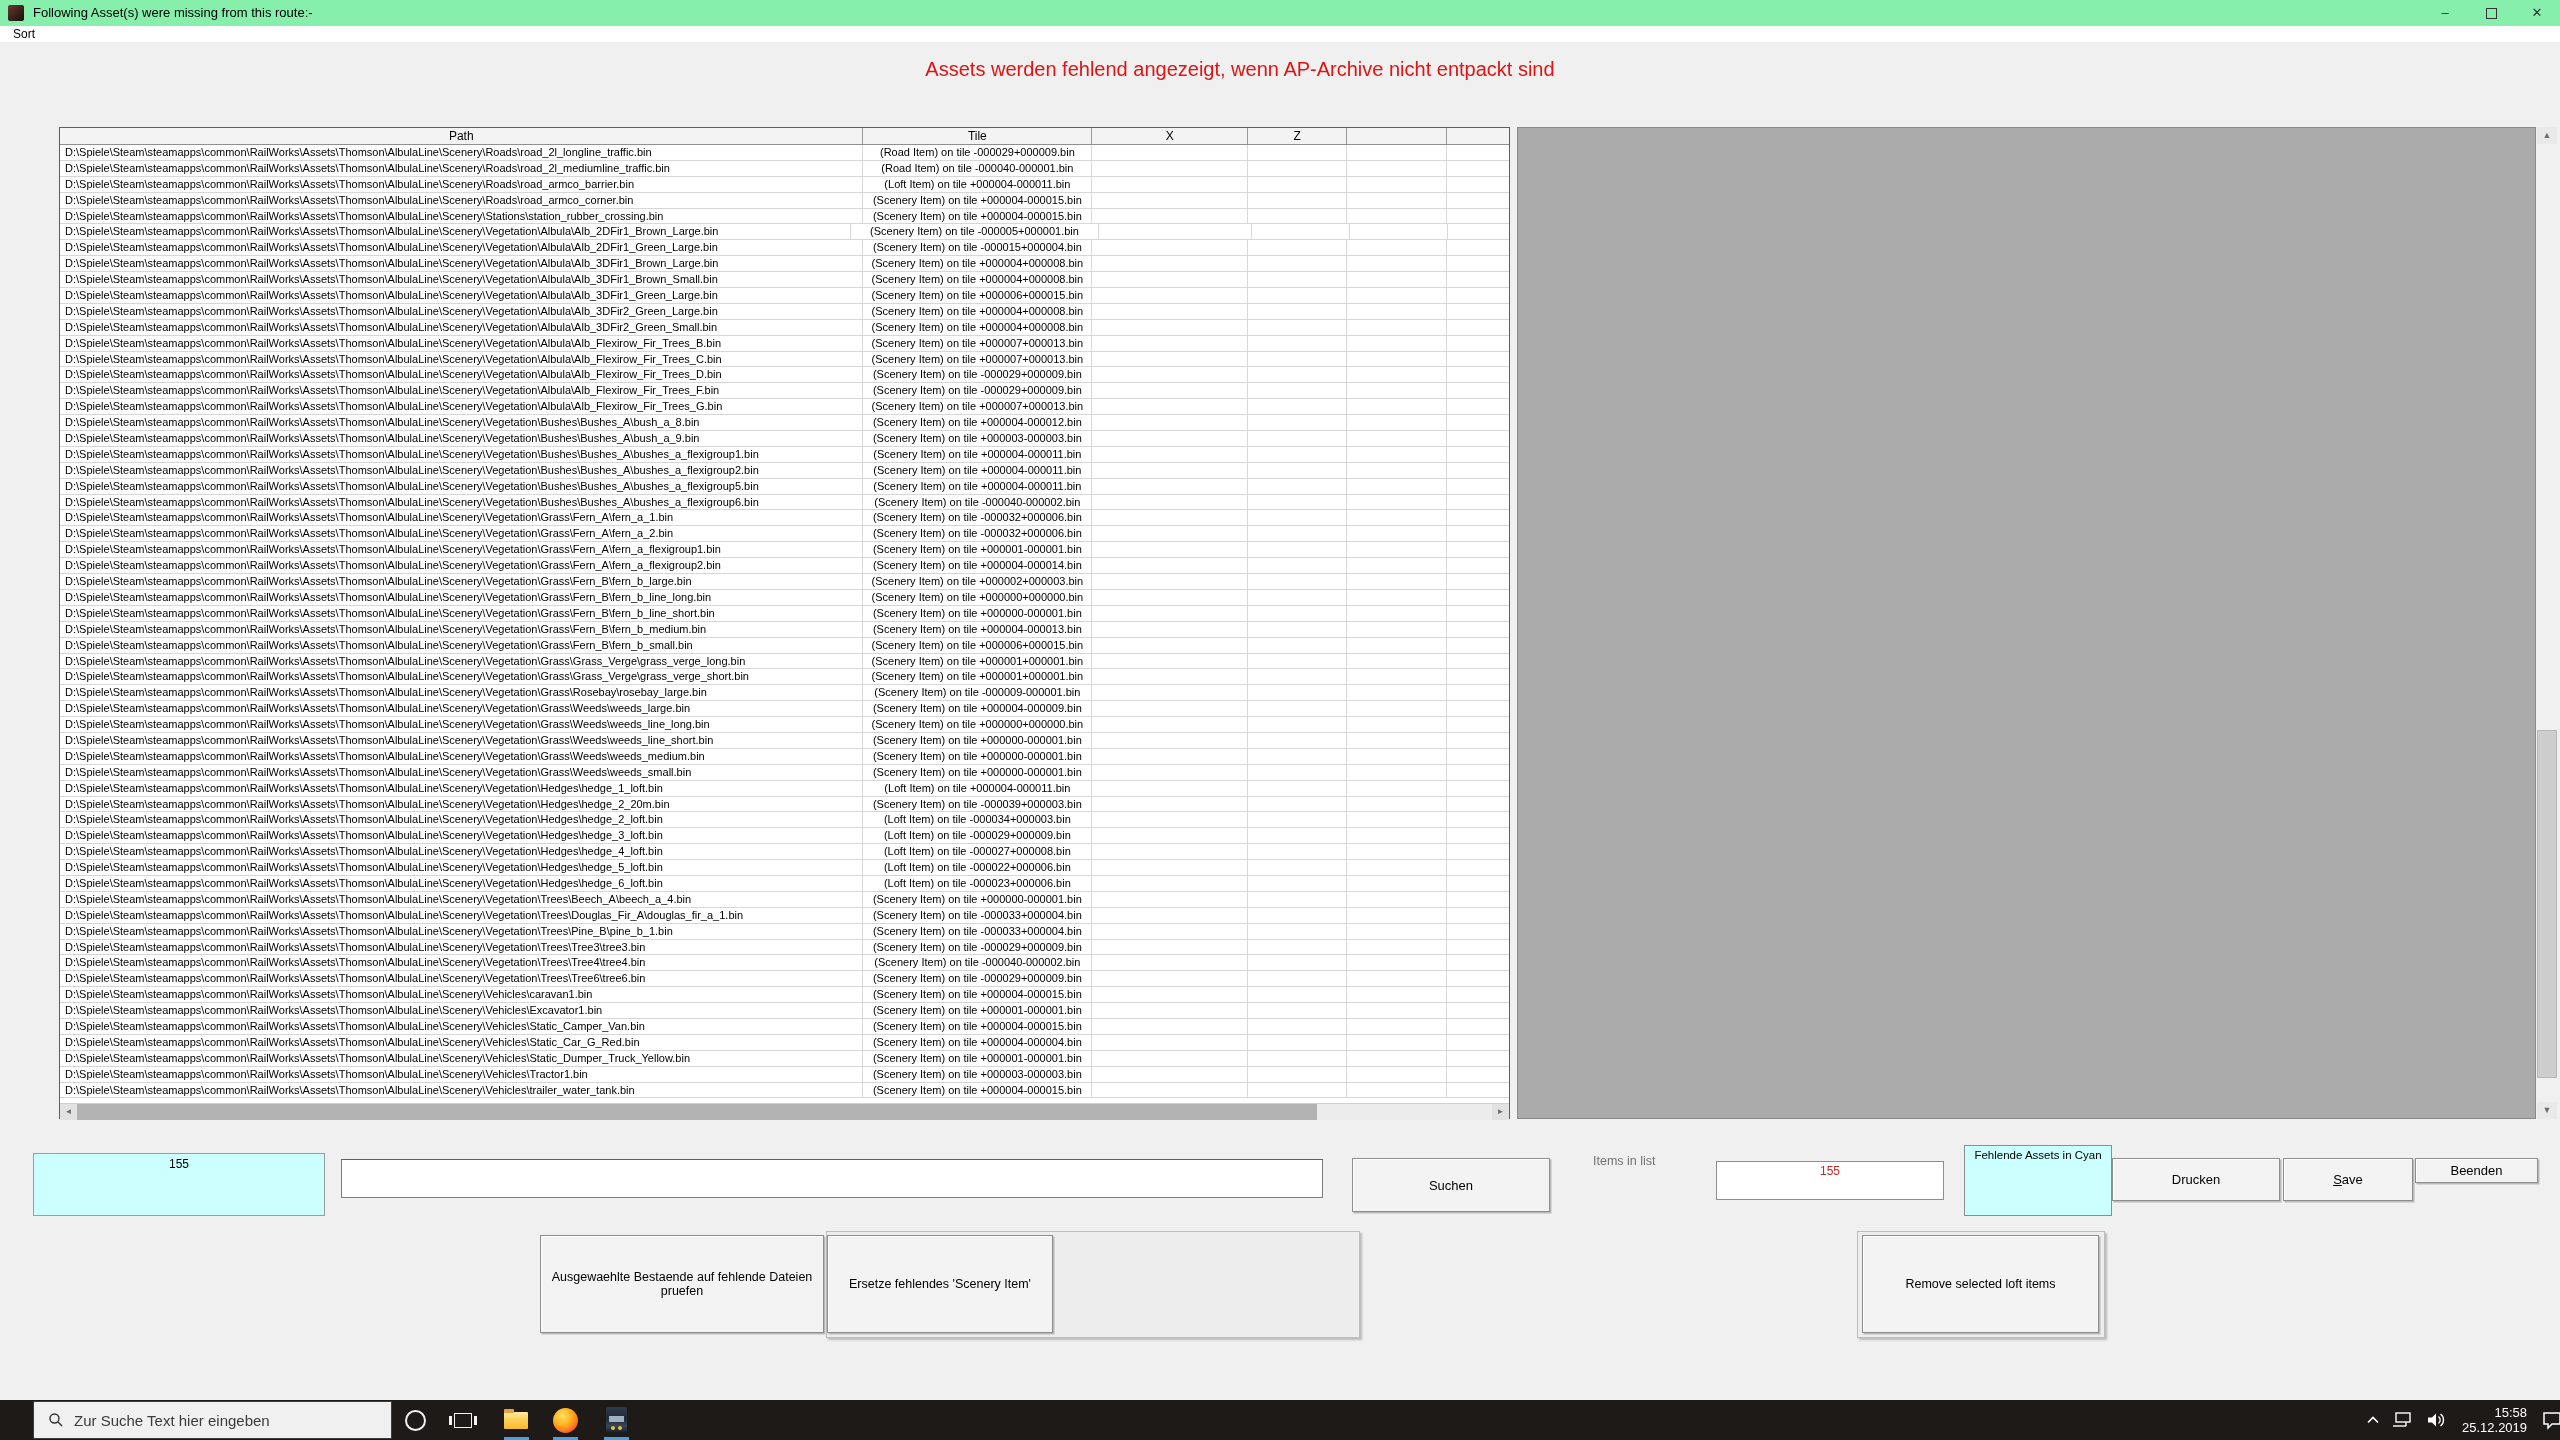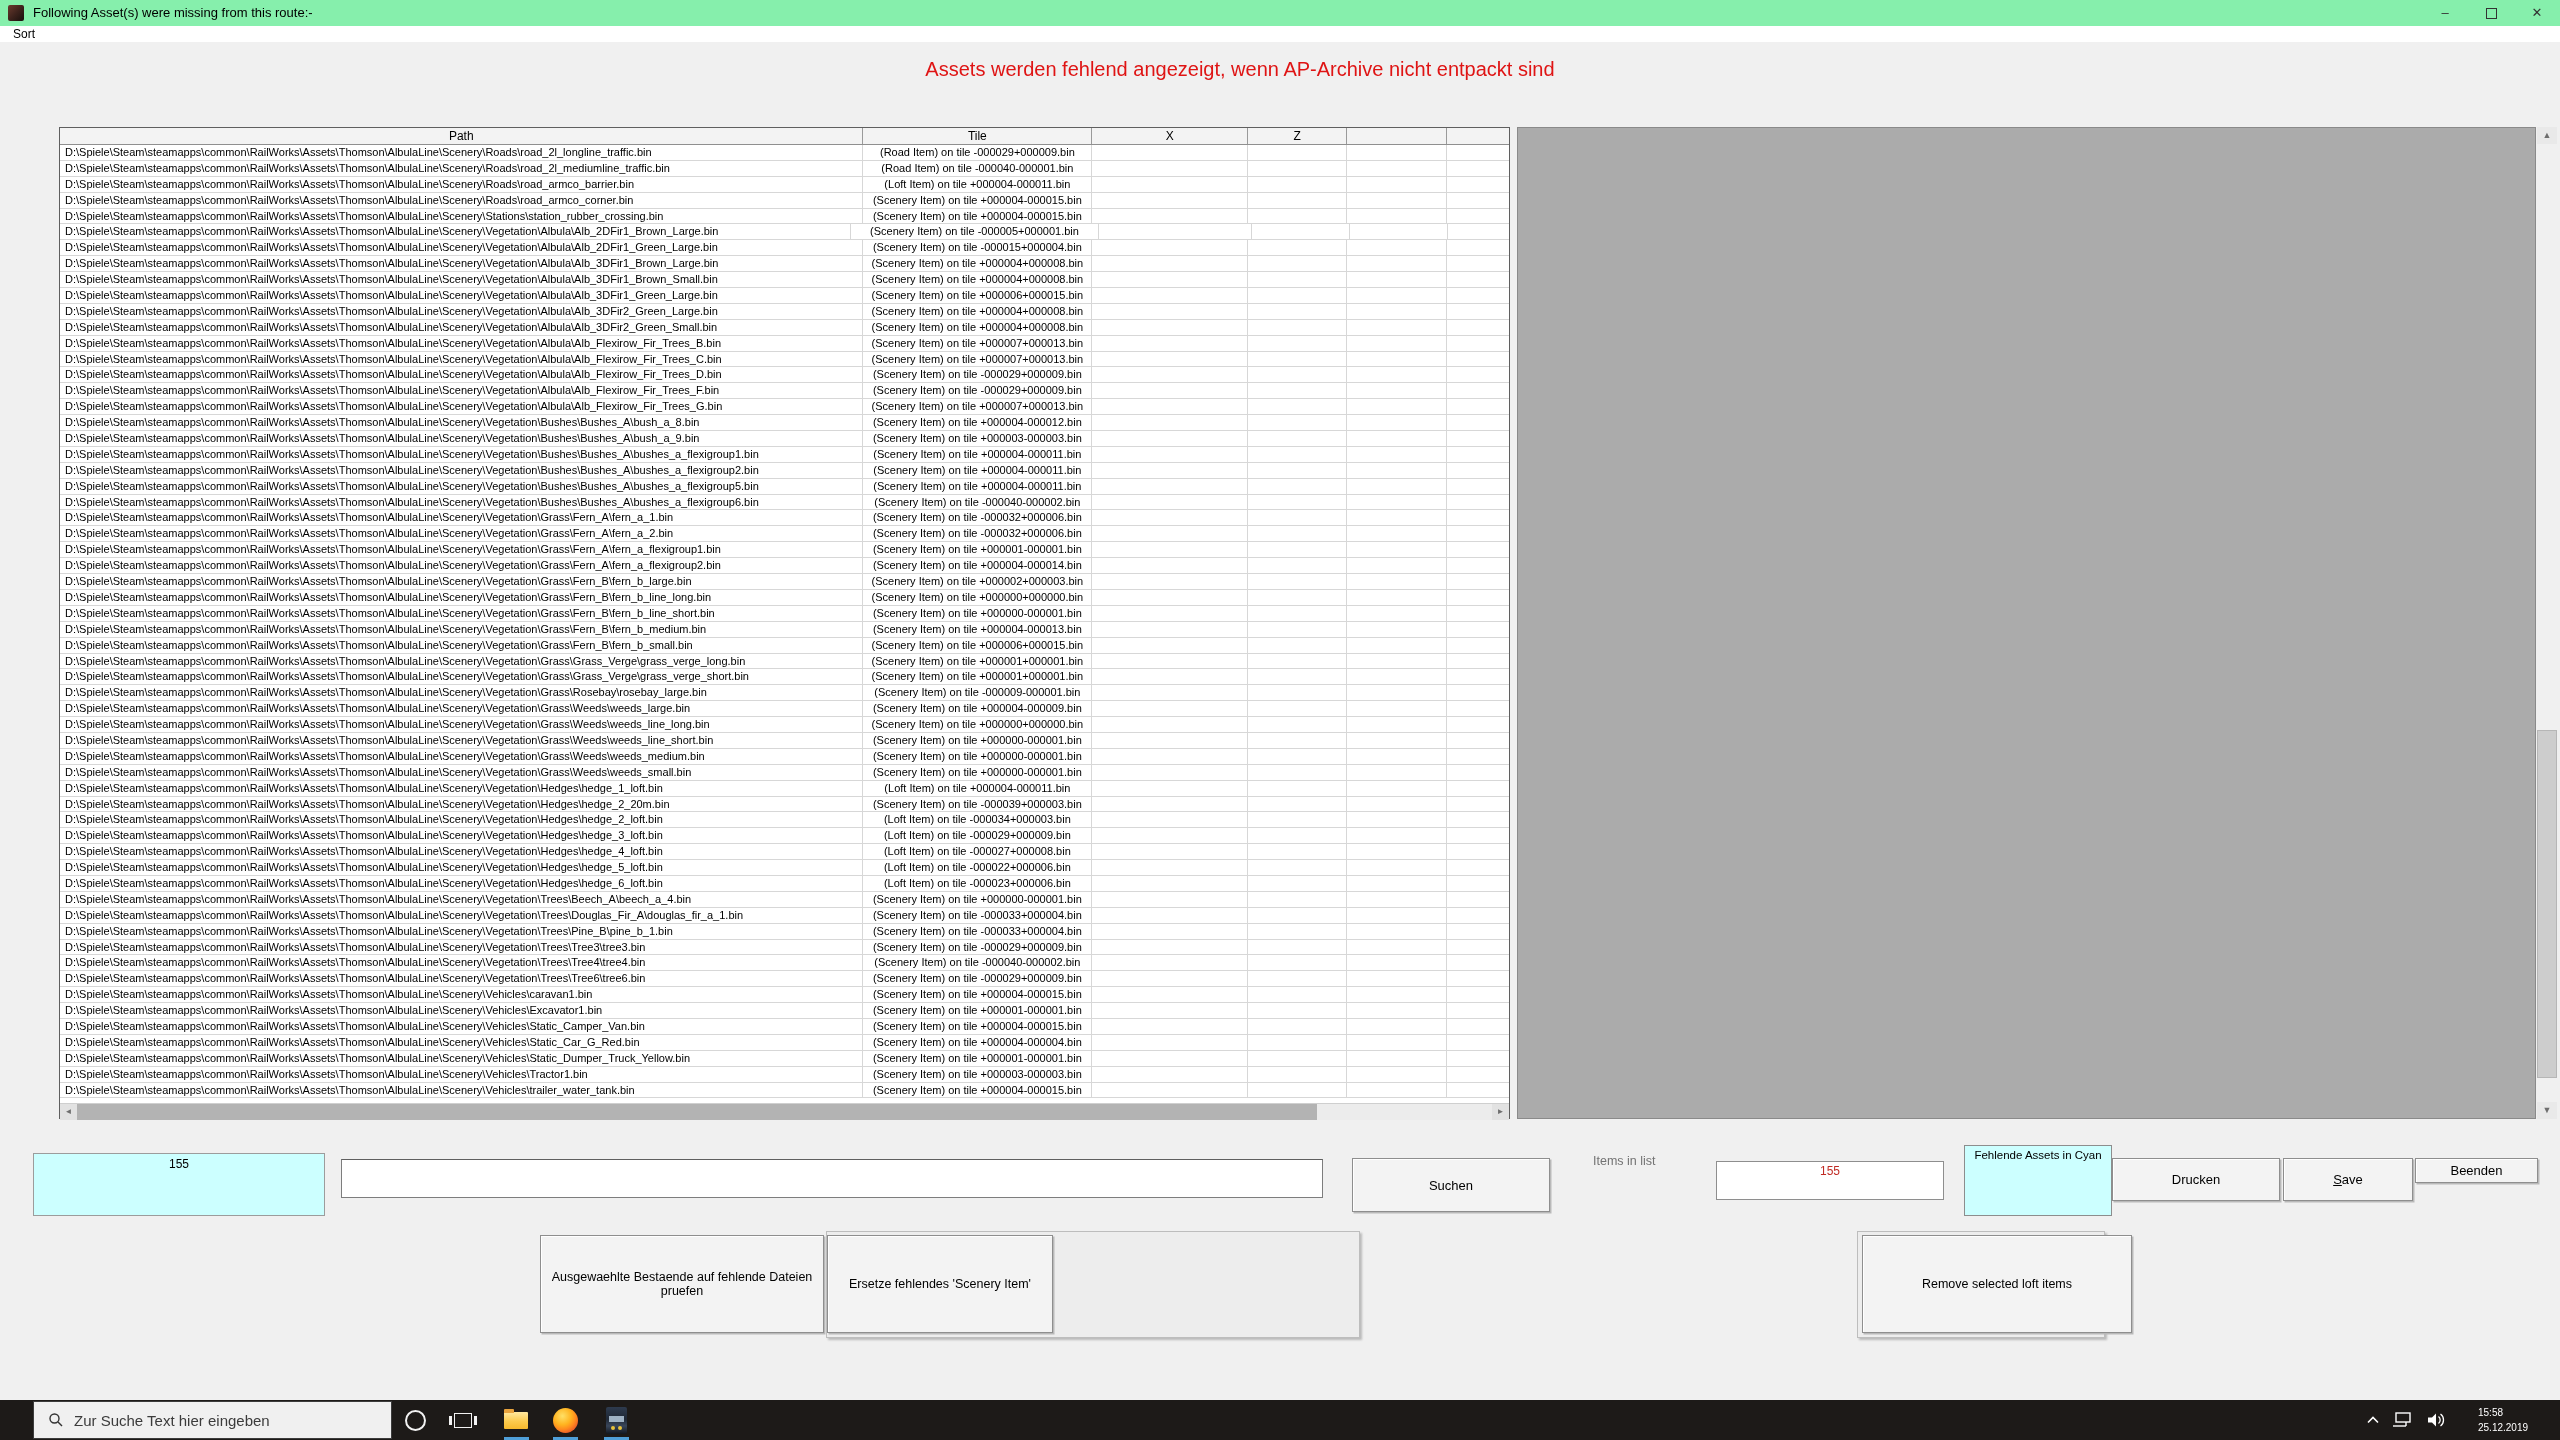--- a/index.html
+++ b/index.html
@@ -59,21 +59,21 @@
   #btn-drucken{left:2112px;top:1158px;width:168px;height:43px;}
   #btn-save{left:2283px;top:1158px;width:130px;height:43px;}
   #btn-beenden{left:2415px;top:1158px;width:123px;height:25px;}
   .panel-raised{background:#ededed;border:1px solid #bdbdbd;box-shadow:2px 2px 2px #bbb;box-sizing:border-box;}
   #panel-mid{left:826px;top:1231px;width:534px;height:107px;}
   #panel-loft{left:1857px;top:1231px;width:248px;height:107px;}
   #btn-dup{left:284px;top:1235px;width:256px;height:98px;}
   #btn-check{left:540px;top:1235px;width:284px;height:98px;}
   #btn-ersetze{left:827px;top:1235px;width:226px;height:98px;}
   #btn-entfernen{left:1057px;top:1235px;width:297px;height:98px;}
-  #btn-loft{left:1862px;top:1235px;width:270px;height:98px;}
+  #btn-loft{left:1862px;top:1235px;width:237px;height:98px;}
 
   
   #taskbar{left:0;top:1400px;width:2560px;height:40px;background:#1d1a18;}
   #start-btn{left:0;top:1400px;width:48px;height:40px;}
   #tb-search{left:33px;top:1401px;width:359px;height:38px;background:#f0f0f0;border:1px solid #3c3c3c;box-sizing:border-box;display:flex;align-items:center;}
   #tb-search-text{font-size:15px;color:#3b3b3b;margin-left:10px;white-space:nowrap;}
   .tb-icon{top:1400px;width:44px;height:40px;display:flex;align-items:center;justify-content:center;}
   .runline{position:absolute;top:1437px;height:3px;background:#4f9fd8;}
   #cortana-ring{width:17px;height:17px;border:2px solid #f2f2f2;border-radius:50%;}
   .taskview-box{width:16px;height:13px;border:1.5px solid #f2f2f2;position:relative;}
@@ -81,21 +81,21 @@
   .taskview-box:before{left:-6px;}
   .taskview-box:after{right:-6px;}
   .folder{position:relative;width:24px;height:17px;background:linear-gradient(180deg,#ffe9a0 0%,#fccb4e 55%,#f7b92d 100%);border-radius:1px;}
   .folder:before{content:"";position:absolute;top:-3px;left:0;width:10px;height:4px;background:#e8a33d;border-radius:1px 1px 0 0;}
   .firefox{width:25px;height:25px;border-radius:50%;background:radial-gradient(circle at 38% 32%,#ffe066 0%,#ffb420 38%,#ff8a1e 58%,#e8562a 80%,#c2371f 100%);}
   .trainapp{width:21px;height:27px;border-radius:2px;background:linear-gradient(180deg,#2e3b4e 0%,#1f2836 45%,#39465a 70%,#121821 100%);position:relative;}
   .trainapp:before{content:"";position:absolute;left:3px;top:9px;width:15px;height:6px;background:#9fb2c4;}
   .trainapp:after{content:"";position:absolute;left:5px;top:19px;width:4px;height:4px;background:#e8c23a;border-radius:50%;box-shadow:7px 0 0 #e8c23a;}
   #tray{left:2360px;top:1400px;width:200px;height:40px;display:flex;align-items:center;color:#fff;}
   .tray-ico{margin:0 6px;display:flex;align-items:center;justify-content:center;}
-  #clock{text-align:left;font-size:10px;line-height:15px;color:#fff;margin:0 24px;white-space:nowrap;}
+  #clock{text-align:right;font-size:13px;line-height:15px;color:#fff;margin:0 8px;white-space:nowrap;}
 </style>
 </head>
 <body>
 
 <div id="stage">
 
   <div id="titlebar" class="abs">
     <div id="title-icon" class="abs"></div>
     <div id="title-text" class="abs">Following Asset(s) were missing from this route:-</div>
     <div id="btn-min" class="abs winbtn"><span>–</span></div>

